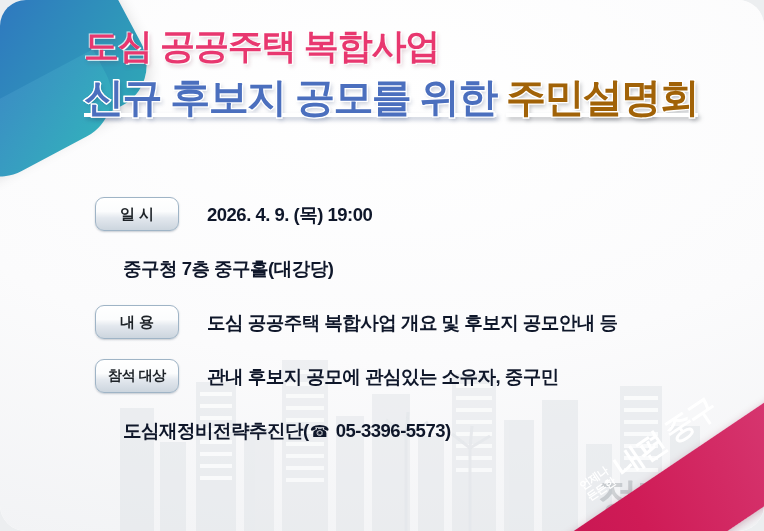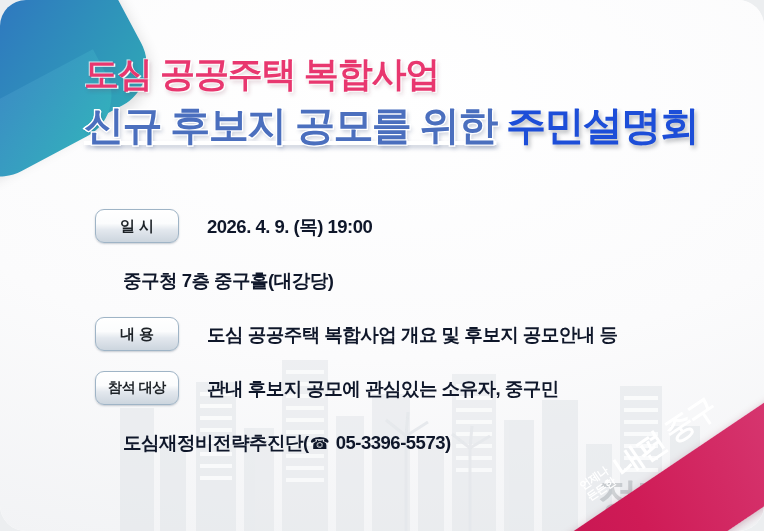--- a/index.html
+++ b/index.html
@@ -35,21 +35,21 @@
     box-shadow:0 6px 14px rgba(0,0,0,.12);
   }
   .swoosh-tail{
     position:absolute;left:-46px;top:84px;
     width:166px;height:74px;
     border-radius:0 0 46px 46px;
     transform:rotate(-28deg);
     background:linear-gradient(150deg,#3d86c6 0%,#32b3bb 100%);
   }
   
-  .headline{position:absolute;left:84px;top:56px;}
+  .headline{position:absolute;left:84px;top:28px;}
   .ttl-1{
     font-size:35px;font-weight:700;letter-spacing:-1.2px;
     color:#e8376f;
     line-height:1.05;
     text-shadow:
       1.4px 1.4px 0 rgba(255,255,255,.95),
       -1px -1px 0 rgba(255,255,255,.75),
       2px 3px 4px rgba(120,40,70,.22);
     white-space:nowrap;
   }
@@ -59,27 +59,28 @@
     line-height:1.05;white-space:nowrap;
   }
   .ttl-2 .blue{
     color:#4b6fbe;
     -webkit-text-stroke:2.6px #ffffff;
     paint-order:stroke fill;
     text-shadow:2px 3px 4px rgba(40,60,110,.28);
     text-decoration:underline;
   }
   .ttl-2 .dark{
-    color:#1d4ed8;
+    color:#a16207;
     -webkit-text-stroke:2.6px #ffffff;
     paint-order:stroke fill;
     text-shadow:2px 3px 4px rgba(30,35,45,.30);
-  }
-  
-  .rows{position:absolute;left:95px;top:206px;width:600px;}
+    text-decoration:underline;
+  }
+  
+  .rows{position:absolute;left:95px;top:194px;width:600px;}
   .row{display:flex;align-items:center;height:40px;margin-bottom:14px;}
   .chip{
     width:82px;height:32px;flex:0 0 82px;
     border:1px solid #9fb4c6;
     border-radius:9px;
     background:linear-gradient(180deg,#ffffff 0%,#fbfcfd 42%,#e3e8ee 62%,#ccd5de 100%);
     box-shadow:inset 0 1px 0 #ffffff,0 1px 2px rgba(60,80,100,.28);
     display:flex;align-items:center;justify-content:center;
     font-size:15px;font-weight:700;color:#1d2227;
     letter-spacing:0px;

